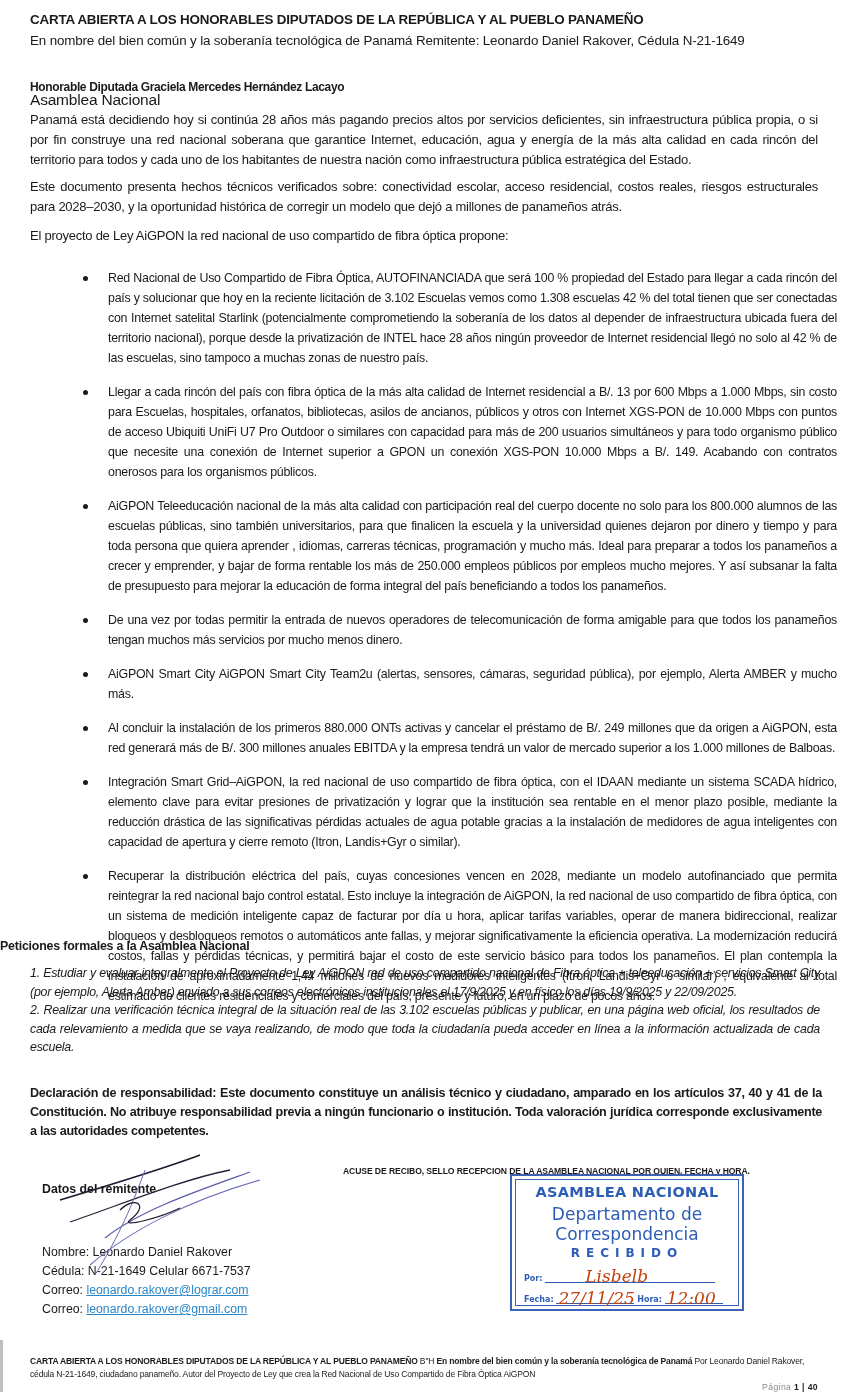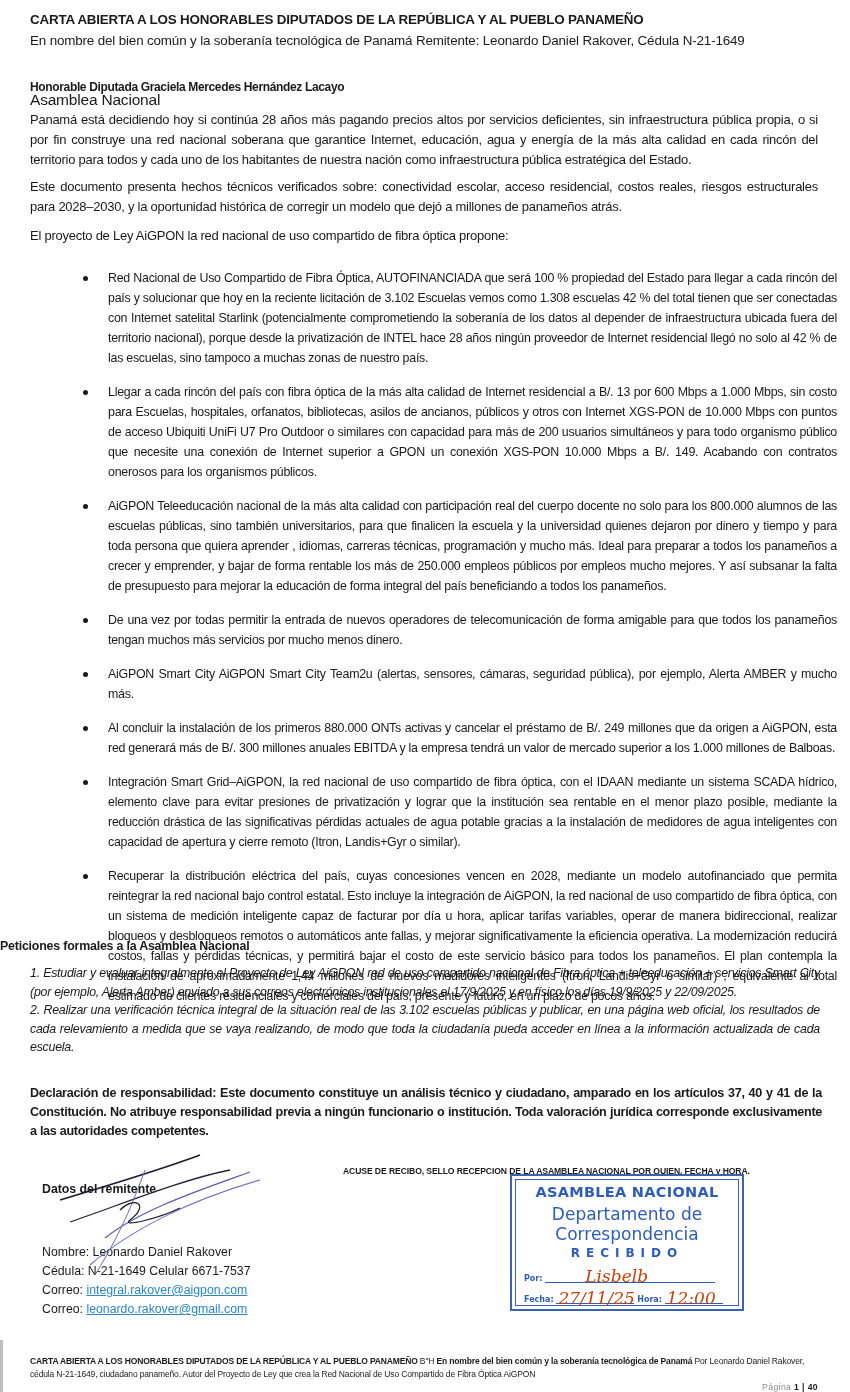--- a/index.html
+++ b/index.html
@@ -105,21 +105,21 @@
   </div>
 
   <div class="decl">Declaración de responsabilidad: Este documento constituye un análisis técnico y ciudadano, amparado en los artículos 37, 40 y 41 de la Constitución. No atribuye responsabilidad previa a ningún funcionario o institución. Toda valoración jurídica corresponde exclusivamente a las autoridades competentes.</div>
 
   <div class="acuse">ACUSE DE RECIBO,  SELLO  RECEPCION DE LA ASAMBLEA  NACIONAL POR QUIEN,  FECHA  y HORA.</div>
 
   <div class="sender">
     <div class="lbl-datos">Datos del remitente</div>
     <div>Nombre: Leonardo Daniel Rakover</div>
     <div>Cédula: N-21-1649  Celular 6671-7537</div>
-    <div><span>Correo: </span><a href="mailto:leonardo.rakover@aigpon.com">integral.rakover@aigpon.com</a></div>
+    <div><span>Correo: </span><a href="mailto:leonardo.rakover@aigpon.com">leonardo.rakover@lograr.com</a></div>
     <div><span>Correo: </span><a href="mailto:leonardo.rakover@gmail.com">leonardo.rakover@gmail.com</a></div>
   </div>
 
   <svg class="signature" viewBox="0 0 220 130">
     <path d="M10 50 C60 35, 110 20, 150 5" stroke="#1c1c2e" stroke-width="1.6" fill="none"></path>
     <path d="M20 72 C70 55, 130 30, 180 20" stroke="#22223a" stroke-width="1.3" fill="none"></path>
     <path d="M55 88 C90 60, 150 40, 200 22" stroke="#5a5aa8" stroke-width="1.2" fill="none"></path>
     <path d="M40 115 C80 80, 140 50, 210 30" stroke="#7070c0" stroke-width="1.1" fill="none"></path>
     <path d="M45 125 C60 100, 75 75, 95 20" stroke="#6a6ab8" stroke-width="1" fill="none"></path>
     <path d="M70 60 C85 45, 100 55, 80 70 C70 78, 110 68, 130 58" stroke="#1c1c2e" stroke-width="1.2" fill="none"></path>

